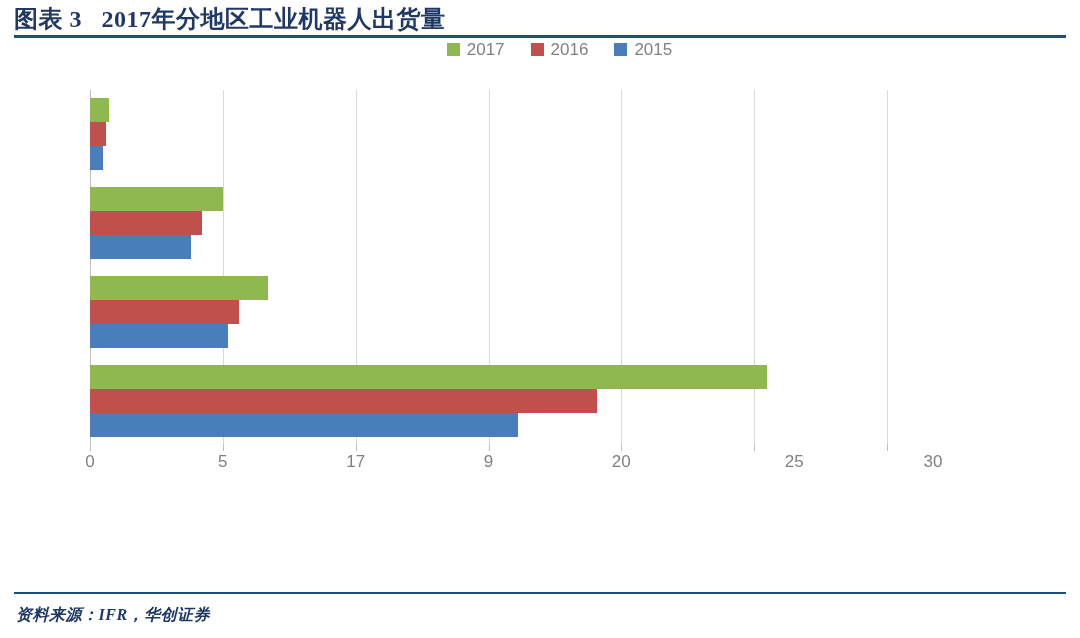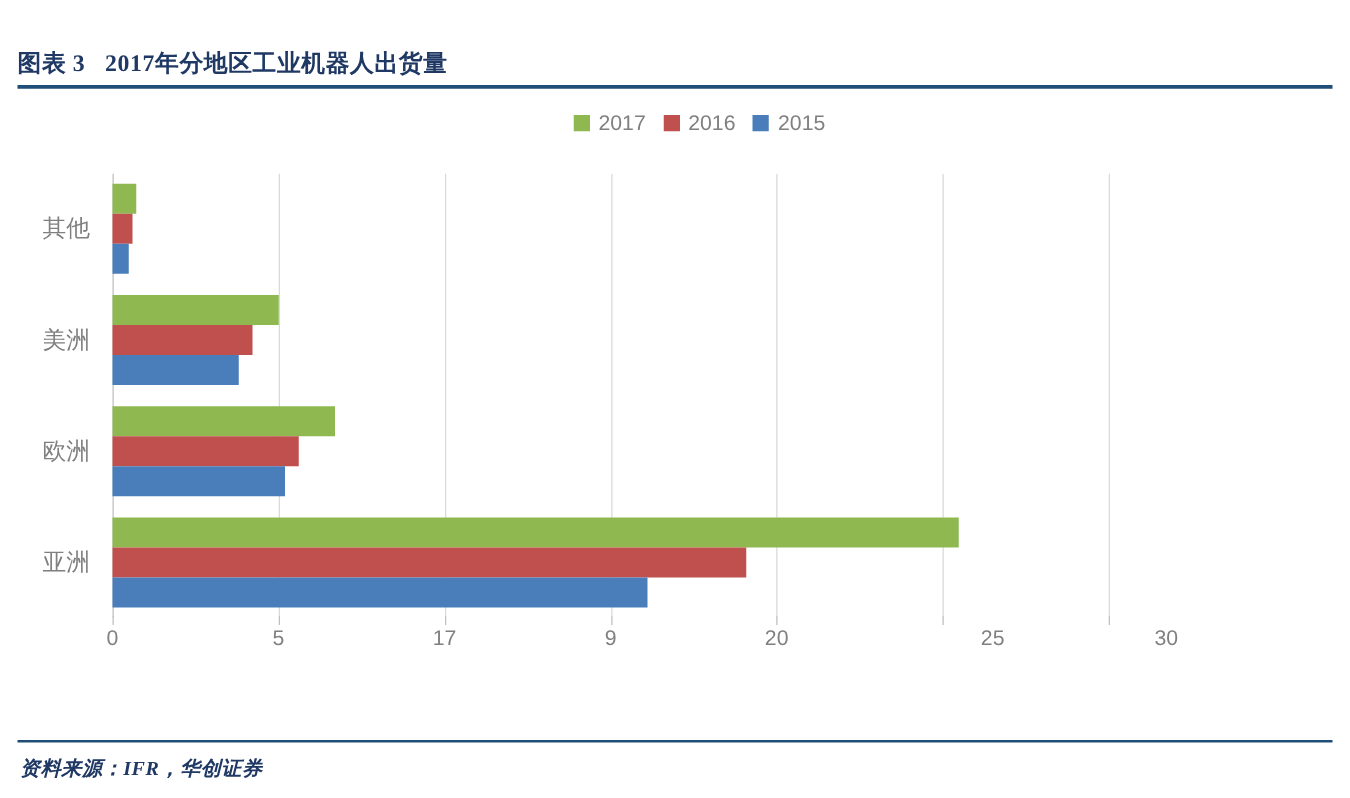--- a/index.html
+++ b/index.html
@@ -15,42 +15,40 @@
     position: relative;
   }
 
   
   #figure-header {
     padding: 6px 14px 0 14px;
   }
   #figure-title {
     font-family: "Liberation Serif", "DejaVu Serif", serif;
     font-weight: bold;
-    font-size: 19px;
+    font-size: 24px;
     color: #1F3864;
     letter-spacing: 0.5px;
     white-space: pre;
     line-height: 26px;
-    margin-top: 33px;
   }
   #title-rule {
     margin: 3px 0 0 0;
     height: 3px;
     background: #1F4E79;
     width: calc(100% - 28px);
     margin-left: 14px;
   }
 
   
   #legend {
     display: flex;
     justify-content: center;
     align-items: center;
-    gap: 14px;
-    margin-top: 16px;
+    gap: 26px;
     height: 22px;
     padding-left: 39px;
   }
   .legend-item {
     display: flex;
     align-items: center;
     gap: 7px;
   }
   .legend-swatch {
     width: 13px;
@@ -194,26 +192,20 @@
       <span class="legend-swatch" style="background: rgb(192, 80, 77);"></span>
       <span class="legend-label">2016</span>
     </div>
     <div class="legend-item">
       <span class="legend-swatch" style="background: rgb(74, 126, 187);"></span>
       <span class="legend-label">2015</span>
     </div>
   </div>
 
 <div id="chart-wrap">
-  <div id="ylabels">
-      <div class="cat-label" style="top: 31.375px;">其他</div>
-      <div class="cat-label" style="top: 120.125px;">美洲</div>
-      <div class="cat-label" style="top: 208.875px;">欧洲</div>
-      <div class="cat-label" style="top: 297.625px;">亚洲</div>
-    </div>
   <div id="plot-area">
     <div id="axis-line"></div>
   <div class="gridline" style="left: 132.833px;"></div>
       <div class="gridline" style="left: 265.667px;"></div>
       <div class="gridline" style="left: 398.5px;"></div>
       <div class="gridline" style="left: 531.333px;"></div>
       <div class="gridline" style="left: 664.167px;"></div>
       <div class="gridline" style="left: 797px;"></div>
       <div class="bar bar-2017" title="其他 2017: 0.7" style="background: rgb(143, 185, 80); top: 8.375px; width: 18.5967px;"></div>
       <div class="bar bar-2016" title="其他 2016: 0.6" style="background: rgb(192, 80, 77); top: 32.375px; width: 15.94px;"></div>

